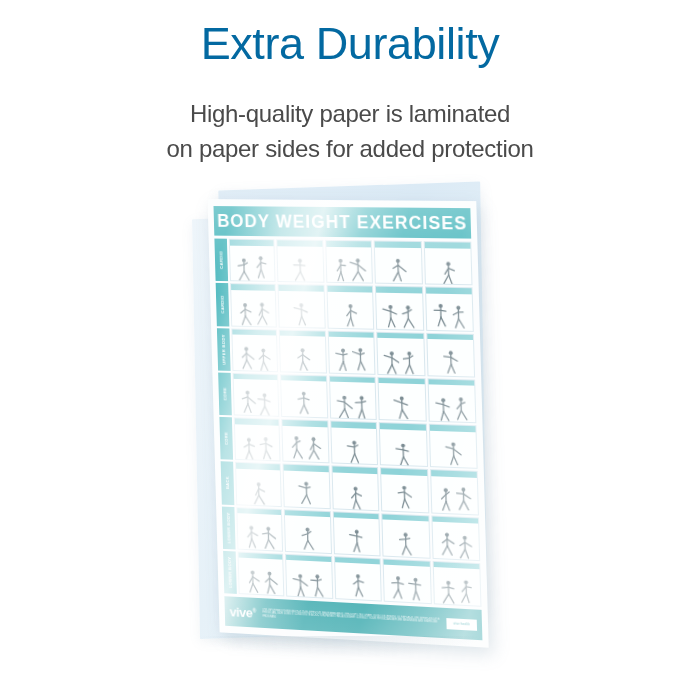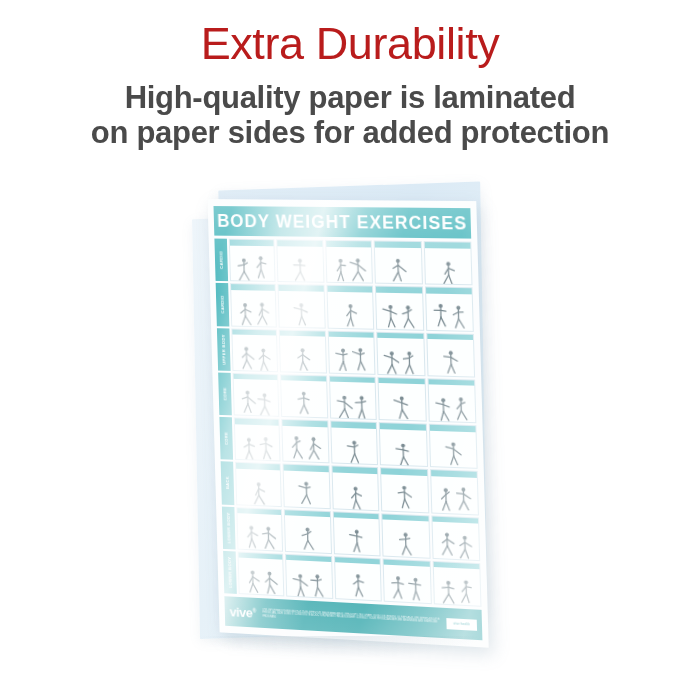--- a/index.html
+++ b/index.html
@@ -25,31 +25,31 @@
     top: 16px;
     left: 0;
     width: 700px;
     text-align: center;
   }
   .title {
     font-size: 45px;
     line-height: 56px;
     font-weight: 400;
     letter-spacing: -0.4px;
-    color: #b91c1c;
+    color: #0369a1;
     margin: 0;
     font-family: "Liberation Sans", sans-serif;
   }
   .subtitle {
-    font-size: 31px;
+    font-size: 24px;
     line-height: 35px;
-    font-weight: 700;
+    font-weight: 400;
     letter-spacing: -0.3px;
     color: #4a4a4a;
-    margin: 8px 0 0 0;
+    margin: 24px 0 0 0;
   }
   .subtitle .sub-line { display: block; }
 
   
   .poster-stack {
     position: absolute;
     left: 0;
     top: 0;
     width: 700px;
     height: 700px;

